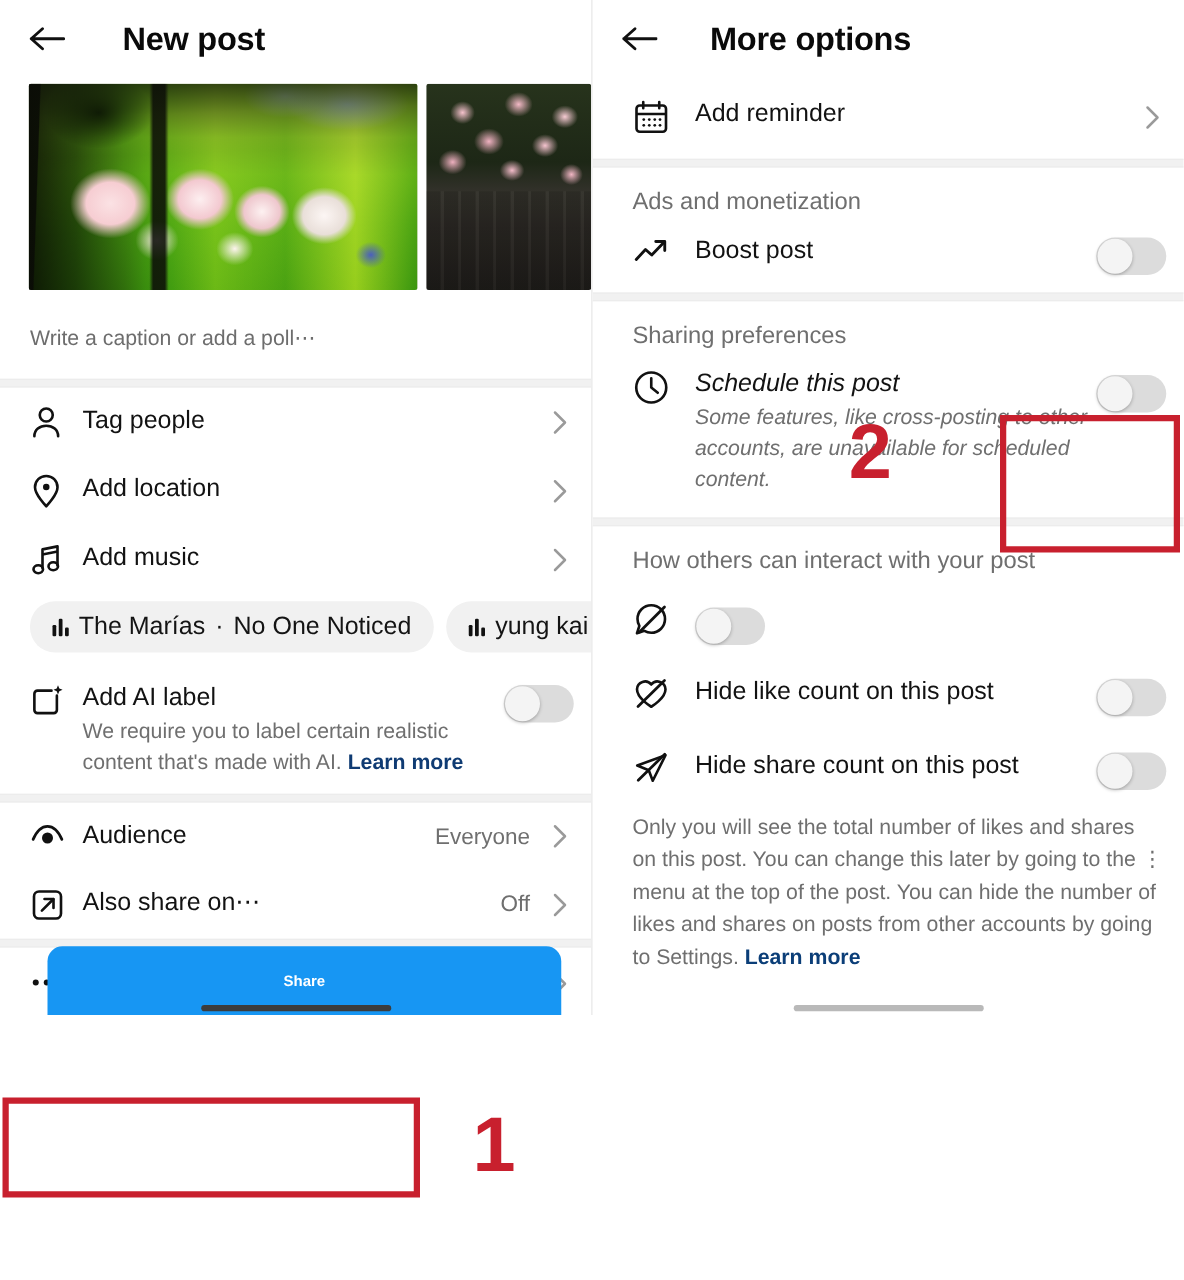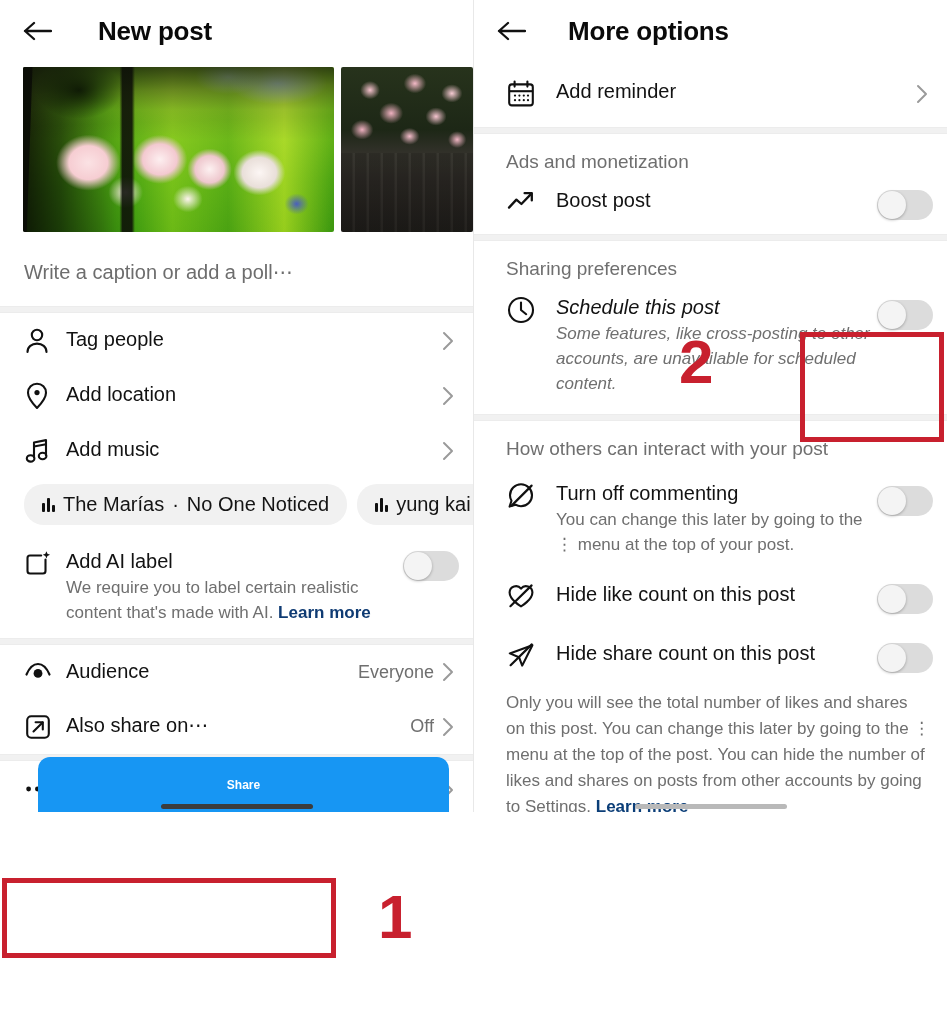--- a/index.html
+++ b/index.html
@@ -68,32 +68,32 @@
       radial-gradient(ellipse 13px 12px at 88% 44%, #f1b6c4 0%, rgba(241,182,196,0) 70%),
       linear-gradient(180deg, #27331c 0%, #1d2716 38%, #32312a 52%, #2a2723 70%, #1e1c19 100%);
   }
   .ph-b::after {
     content: ""; position: absolute; inset: 0;
     background: repeating-linear-gradient(90deg, rgba(0,0,0,0.22) 0px, rgba(0,0,0,0.22) 11px, rgba(255,255,255,0.05) 12px, rgba(255,255,255,0.05) 14px);
     opacity: .55; top: 52%;
   }
 
   
-  .caption { padding: 26px 0 22px 24px; font-size: 20px; color: #6d6d6d; }
+  .caption { padding: 26px 0 22px 24px; font-size: 17px; color: #6d6d6d; }
 
   .sep { height: 7px; background: #f1f1f1; border-top: 1px solid #ececec; border-bottom: 1px solid #ececec; }
   .hair { height: 1px; background: #efefef; margin-left: 0; }
 
   
   .row { display: flex; align-items: flex-start; padding: 13px 14px 13px 24px; min-height: 54px; cursor: pointer; }
   .row .ic { width: 42px; flex: none; display: flex; align-items: flex-start; justify-content: flex-start; padding-top: 1px; }
   .row .body { flex: 1 1 auto; min-width: 0; }
   .row .lbl { font-size: 20px; color: #121212; line-height: 26px; }
   .row .sub { font-size: 17px; color: #6f6f6f; line-height: 25px; margin-top: 1px; }
-  .row .val { font-size: 18px; color: #6f6f6f; align-self: center; margin-right: 3px; white-space: nowrap; }
+  .row .val { font-size: 18px; color: #6f6f6f; align-self: center; margin-right: 13px; white-space: nowrap; }
   .row .chev { width: 22px; flex: none; display: flex; align-items: center; justify-content: center; align-self: center; }
   .lnk { color: #0f3b73; font-weight: 700; }
   .lnk-b { color: #0b3e78; font-weight: 700; }
 
   
   .pills { display: flex; gap: 10px; padding: 6px 0 10px 24px; overflow: hidden; }
   .pill {
     display: flex; align-items: center; gap: 8px;
     background: #f1f1f1; border-radius: 20px;
     padding: 9px 18px; font-size: 20px; color: #141414; white-space: nowrap; flex: none;
@@ -403,24 +403,20 @@
 
     <div class="sect">How others can interact with your post</div>
 
     <div class="row row-r" style="padding-top:14px;padding-bottom:10px;">
       <div class="ic">
         <svg width="30" height="30" viewBox="0 0 30 30">
             <path d="M26 14.2c0 6.1-4.9 11-11 11-2 0-3.9-.55-5.5-1.5L3.6 25.6l1.9-5.9A10.9 10.9 0 0 1 4 14.2c0-6.1 4.9-11 11-11s11 4.9 11 11z" fill="none" stroke="#111" stroke-width="2.1" stroke-linejoin="round"></path>
             <path d="M5.6 24.6 L25.6 4.6" fill="none" stroke="#111" stroke-width="2.2" stroke-linecap="round"></path>
           </svg>
       </div>
-      <div class="body">
-        <div class="lbl">Turn off commenting</div>
-        <div class="sub">You can change this later by going to the ⋮ menu at the top of your post.</div>
-      </div>
       <div class="tgl" style="margin-top:6px;"></div>
     </div>
 
     <div class="row row-r" style="padding-top:14px;padding-bottom:12px;">
       <div class="ic">
         <svg width="30" height="28" viewBox="0 0 30 28">
             <path d="M15 24.4S3.6 17.6 3.6 10.4A6.4 6.4 0 0 1 15 6.6a6.4 6.4 0 0 1 11.4 3.8c0 7.2-11.4 14-11.4 14z" fill="none" stroke="#111" stroke-width="2.1" stroke-linejoin="round"></path>
             <path d="M4.4 24.2 L25.6 3.4" fill="none" stroke="#111" stroke-width="2.2" stroke-linecap="round"></path>
           </svg>
       </div>

